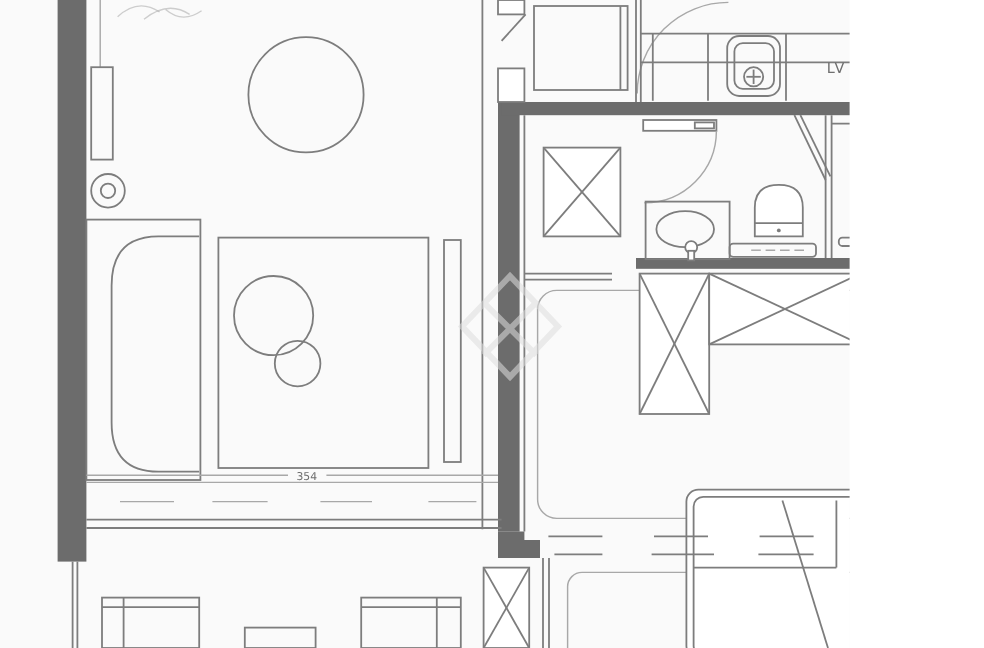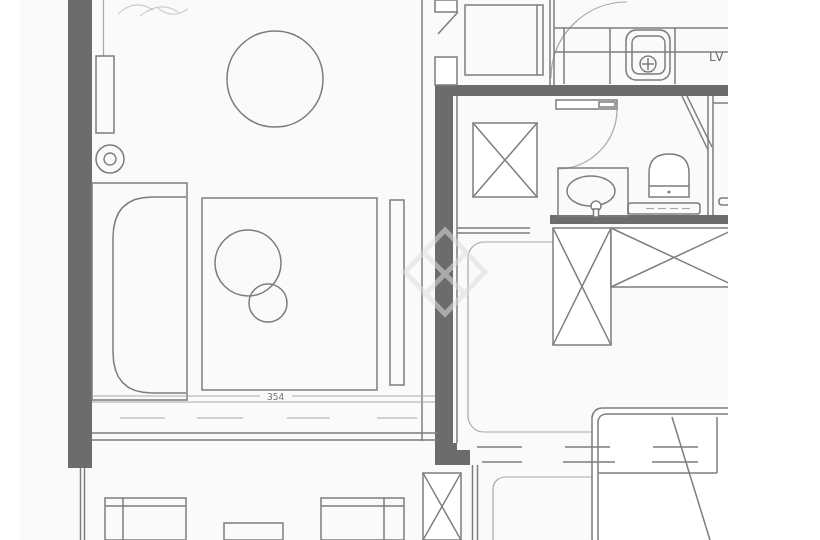--- a/index.html
+++ b/index.html
@@ -4,21 +4,21 @@
 <style>
   :root{
     --background:#fafafa;
     --wall_fill:#6c6c6c;
     --line:#7d7d7d;
     --line_light:#a8a8a8;
     --text:#6f6f6f;
     --watermark:#dedede;
   }
   html,body{margin:0;padding:0;background:#fff;}
-  .stage{width:708px;height:540px;background:var(--background);position:relative;overflow:hidden;margin-left:20px;}
+  .stage{width:708px;height:540px;background:var(--background);position:relative;overflow:hidden;}
   svg{display:block}
   .wall{fill:var(--wall_fill);stroke:none}
   .ln{stroke:var(--line);stroke-width:1.5;fill:none;stroke-linecap:butt}
   .lnw{stroke:var(--line);stroke-width:1.5;fill:#fff}
   .lt{stroke:var(--line_light);stroke-width:1.2;fill:none}
   .faint{stroke:var(--line_light);stroke-width:1.1;fill:none;opacity:.55}
   .txt{fill:var(--text);font-family:"DejaVu Sans",sans-serif}
   .wm{stroke:var(--watermark);stroke-width:5;fill:none;opacity:.55}
 </style>
 </head>

